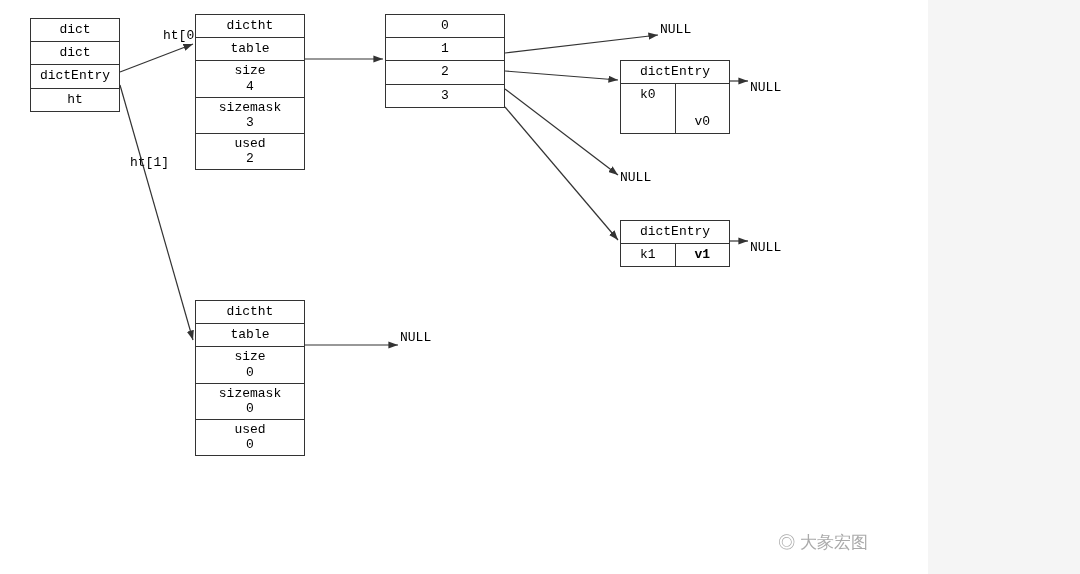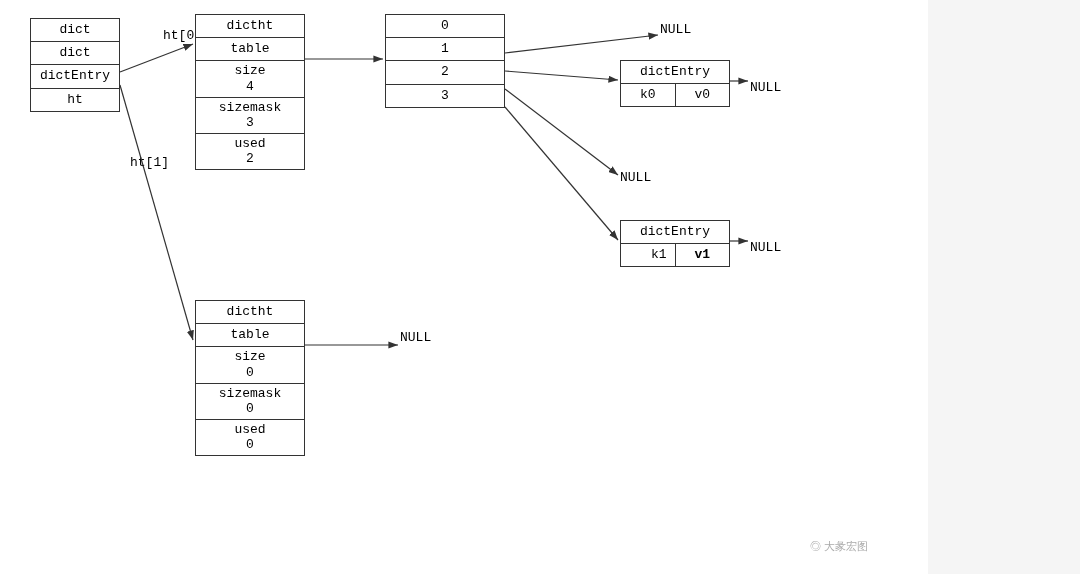--- a/index.html
+++ b/index.html
@@ -42,21 +42,21 @@
       top: 0; left: 0;
       width: 1080px;
       height: 574px;
       pointer-events: none;
     }
     .watermark {
       position: absolute;
       bottom: 20px;
       right: 60px;
       color: #aaa;
-      font-size: 11px;
+      font-size: 17px;
       font-family: sans-serif;
     }
   </style>
 </head>
 <body>
 
 <div id="diagram">
 
   <div class="box" style="left:30px; top:18px; width:90px;">
     <div class="box-cell">dict</div>
@@ -89,28 +89,28 @@
     <div class="box-cell">0</div>
     <div class="box-cell">1</div>
     <div class="box-cell">2</div>
     <div class="box-cell">3</div>
   </div>
 
   <div class="box" style="left:620px; top:60px; width:110px;">
     <div class="box-cell">dictEntry</div>
     <div style="display:flex; border-top: none;">
       <div class="box-cell" style="flex:1; border-right:1px solid #333; border-bottom:none;">k0</div>
-      <div class="box-cell" style="flex:1; border-bottom:none;">v0</div>
+      <div class="box-cell" style="flex:1; border-bottom:none;margin-top:27px;">v0</div>
     </div>
   </div>
 
   <div class="box" style="left:620px; top:220px; width:110px;">
     <div class="box-cell">dictEntry</div>
     <div style="display:flex;">
-      <div class="box-cell" style="flex:1; border-right:1px solid #333; border-bottom:none;text-align:right;">k1</div>
+      <div class="box-cell" style="flex:1; border-right:1px solid #333; border-bottom:none;">k1</div>
       <div class="box-cell" style="flex:1; border-bottom:none;font-weight:bold;">v1</div>
     </div>
   </div>
 
   <div style="position:absolute; left:660px; top:22px; font-family:'Courier New',monospace; font-size:13px;">NULL</div>
 
   <div style="position:absolute; left:750px; top:80px; font-family:'Courier New',monospace; font-size:13px;">NULL</div>
 
   <div style="position:absolute; left:620px; top:170px; font-family:'Courier New',monospace; font-size:13px;">NULL</div>
 

